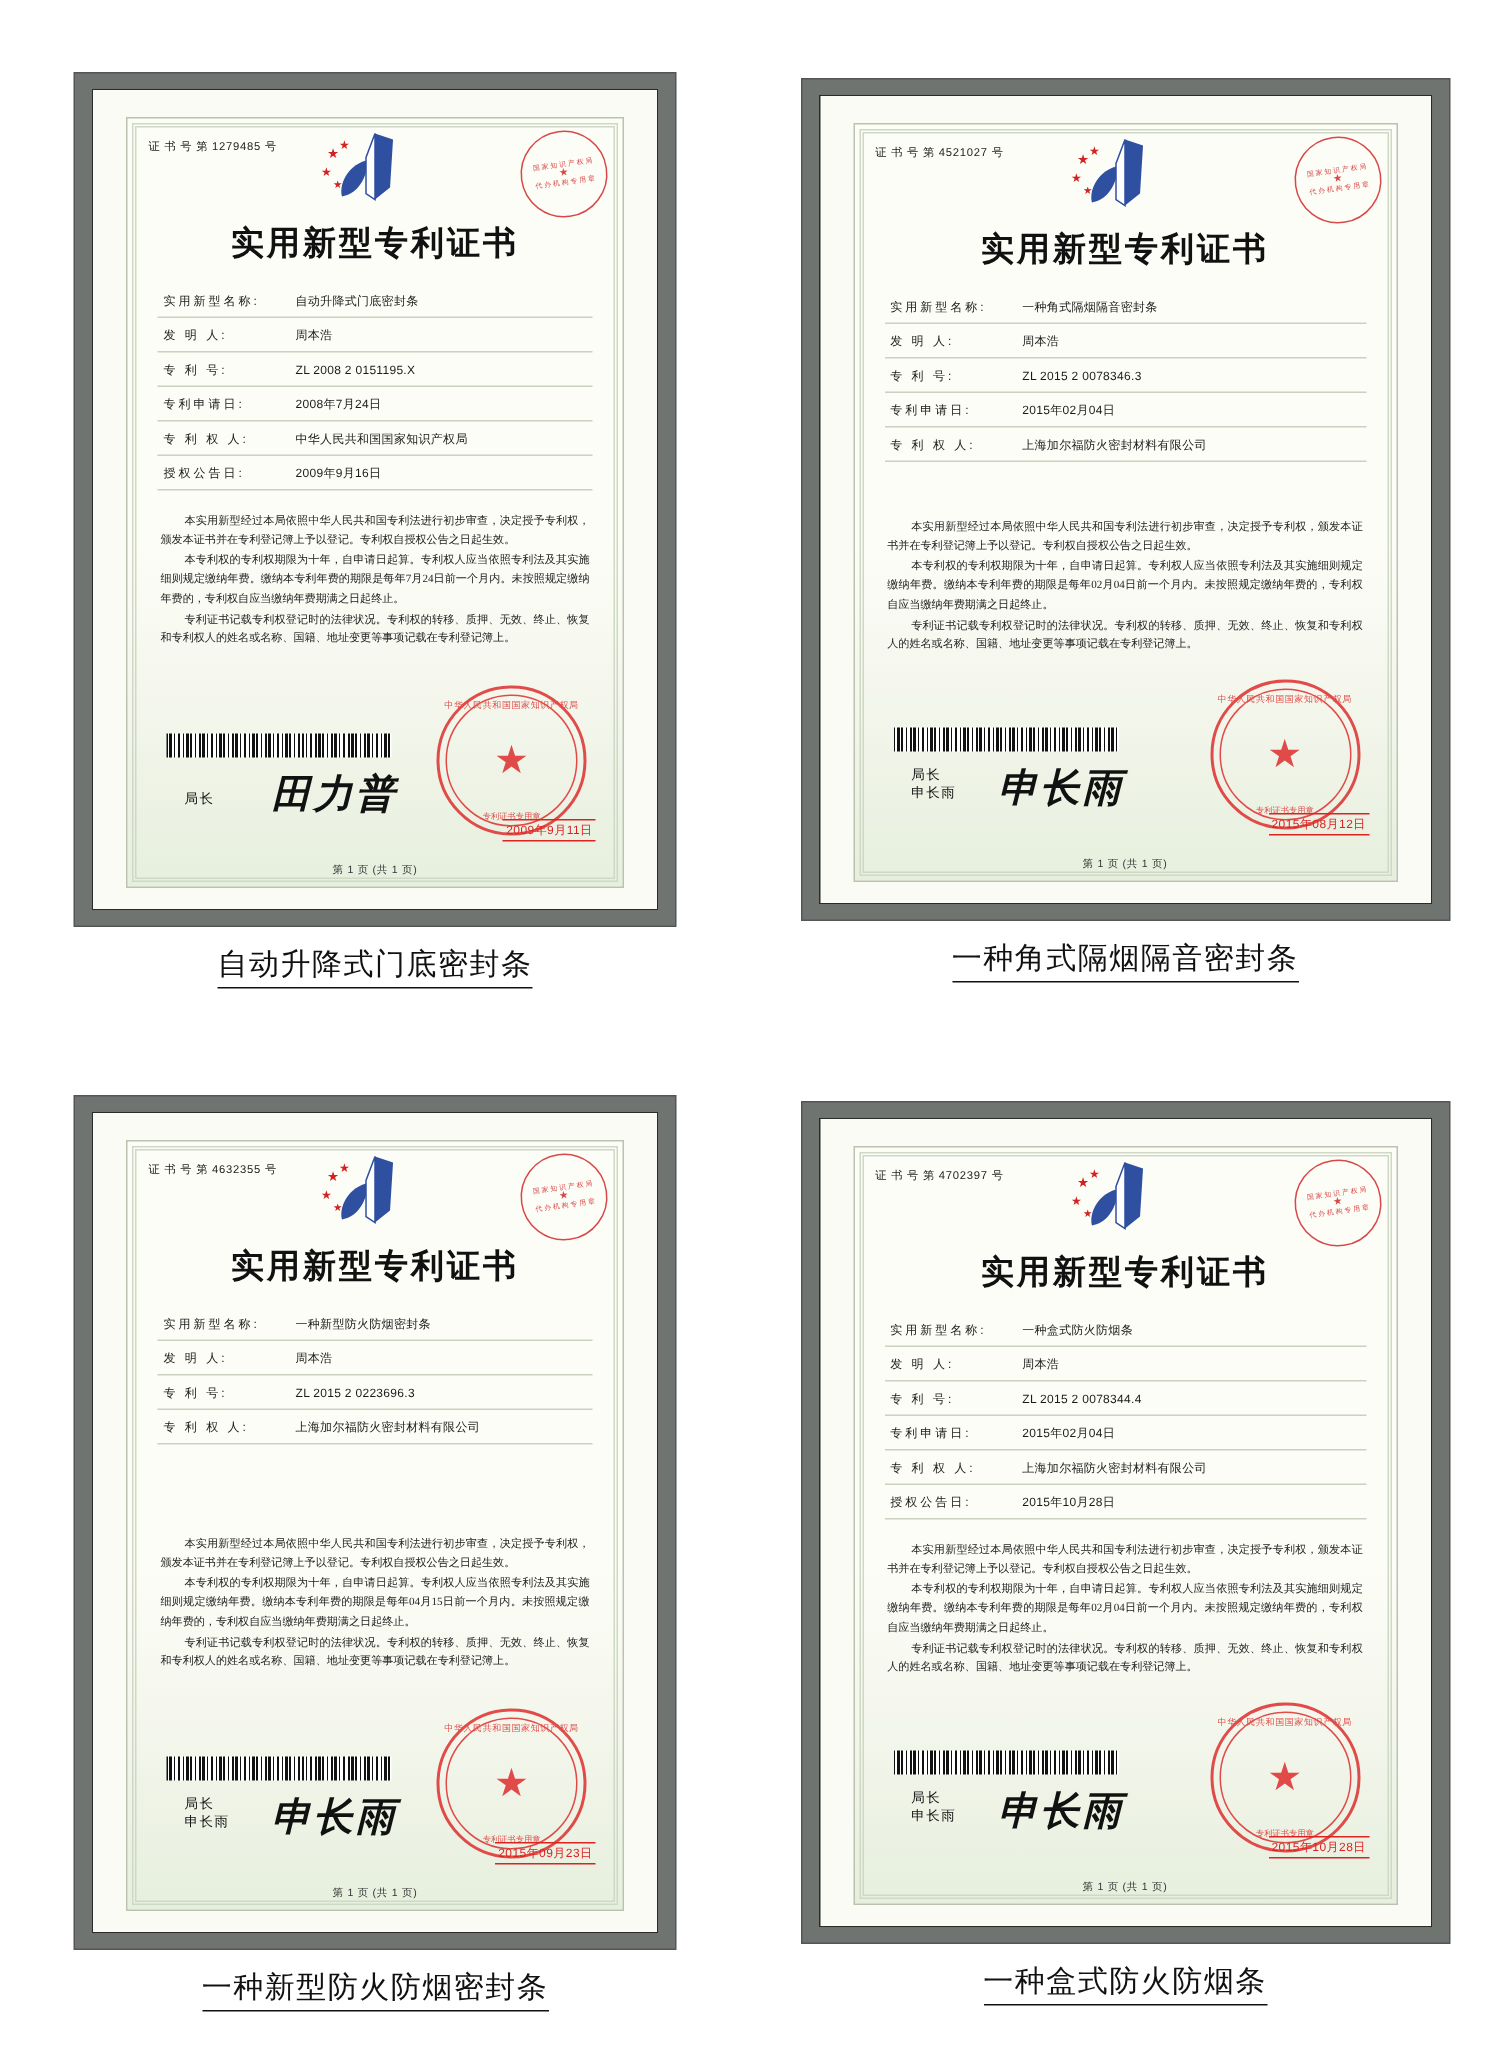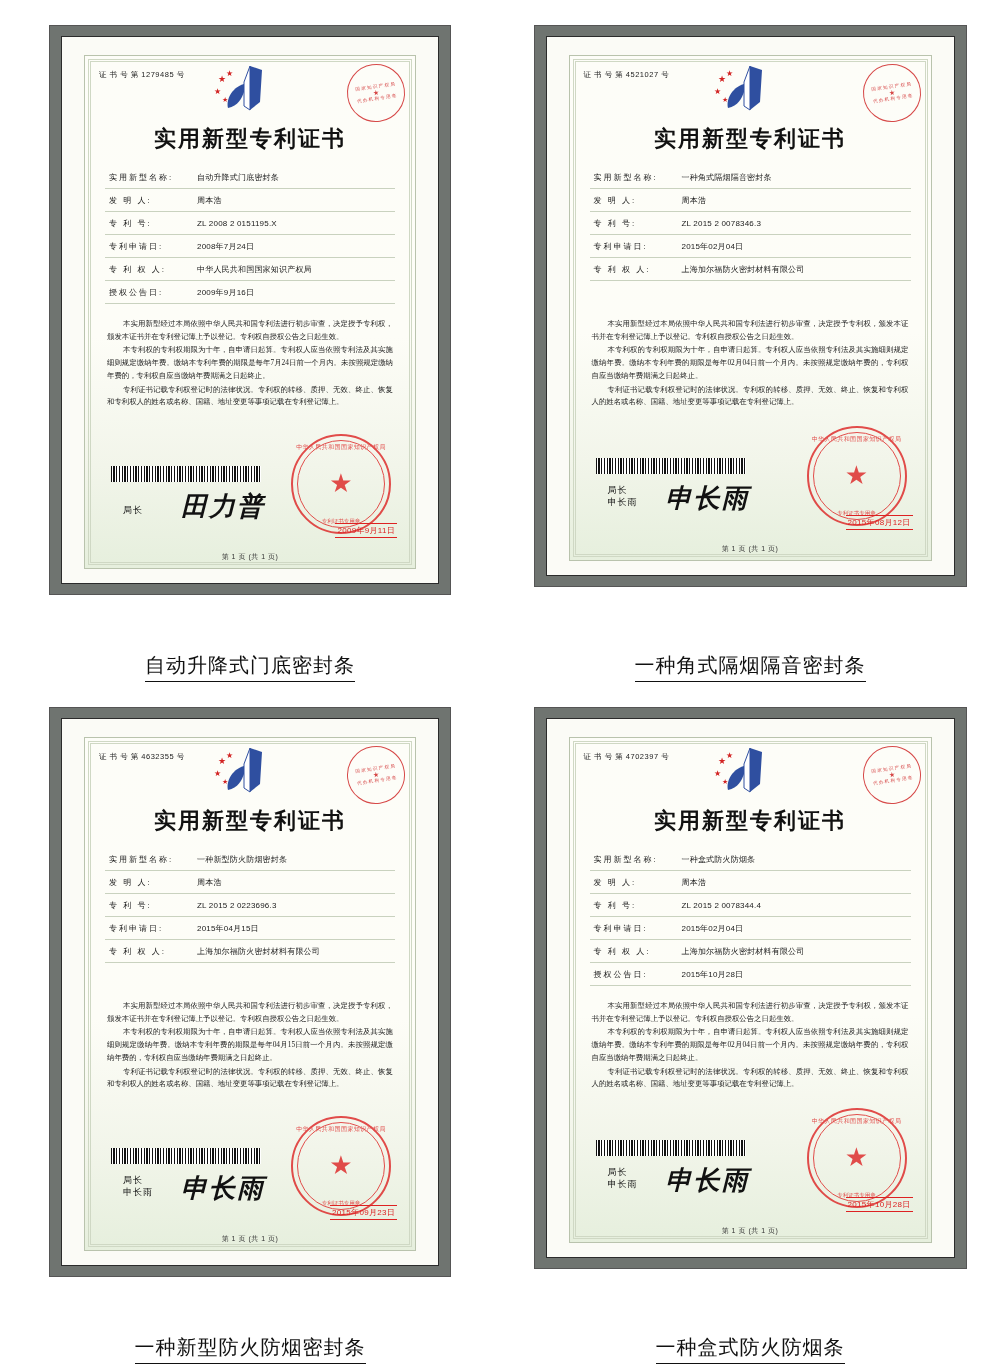--- a/index.html
+++ b/index.html
@@ -1,38 +1,38 @@
 <!DOCTYPE html>
 <html><head>
 <meta charset="utf-8">
 <style>
   html,body{margin:0;padding:0;background:#ffffff;}
   body{width:1000px;height:1364px;font-family:"Liberation Sans",sans-serif;overflow:hidden;}
   .grid{display:grid;grid-template-columns:1fr 1fr;grid-template-rows:1fr 1fr;width:1000px;height:1364px;}
-  .cell{position:relative;display:flex;flex-direction:column;align-items:center;justify-content:space-between;padding-top:26px;box-sizing:border-box;}
+  .cell{position:relative;display:flex;flex-direction:column;align-items:center;justify-content:center;padding-top:26px;box-sizing:border-box;}
   .cert-outer{position:relative;width:400px;height:568px;background:#6f7470;padding:0;box-shadow:0 0 0 1px #555;}
   .cert-outer.small{width:431px;height:560px;}
   .cert-inner{position:absolute;left:11px;top:10px;right:11px;bottom:10px;background:#fbfbf6;border:1px solid #2b2b2b;overflow:hidden;}
   .paper{position:absolute;left:22px;top:18px;right:22px;bottom:14px;background:linear-gradient(180deg,#fdfdf8 0%,#fdfdf7 55%,#f2f5ea 80%,#e6efdd 100%);border:1px solid #b9c3ad;}
   .paper:before{content:"";position:absolute;left:0;right:0;top:0;bottom:0;border:3px double #cfd8c4;margin:3px;pointer-events:none;}
   .certno{position:absolute;left:14px;top:14px;font-size:7.5px;color:#222;letter-spacing:.5px;}
   .logo{position:absolute;left:50%;top:6px;transform:translateX(-50%);width:92px;height:56px;}
   .seal-tr{position:absolute;right:10px;top:8px;width:56px;height:56px;border:1.4px solid #d02a2a;border-radius:50%;color:#d02a2a;display:flex;flex-direction:column;align-items:center;justify-content:center;font-size:5px;line-height:1.25;text-align:center;opacity:.85;transform:rotate(-8deg);}
   .seal-tr .l1{font-size:4.6px;}
   .seal-tr .star{font-size:7px;line-height:6px;}
   .title{position:absolute;left:0;right:0;top:68px;text-align:center;font-size:22px;font-weight:bold;color:#111;letter-spacing:2px;font-family:"Liberation Serif",serif;}
   .fields{position:absolute;left:20px;right:20px;top:110px;}
   .field{font-size:8px;color:#1a1a1a;padding:6px 4px 5px 4px;border-bottom:1px solid #c9d2bf;white-space:nowrap;overflow:hidden;}
   .field .lab{display:inline-block;min-width:88px;letter-spacing:2px;}
   .field .val{letter-spacing:.2px;}
   .body{position:absolute;left:22px;right:22px;top:262px;font-size:7.4px;line-height:1.72;color:#222;text-align:justify;font-family:"Liberation Serif",serif;}
   .body p{margin:0 0 1px 0;text-indent:16px;}
   .barcode{position:absolute;left:26px;bottom:86px;width:150px;height:16px;
     background:repeating-linear-gradient(90deg,#111 0 1px,#fff 1px 2px,#111 2px 4px,#fff 4px 5px,#111 5px 6px,#fff 6px 8px,#111 8px 9px,#fff 9px 11px);}
-  .sign-label{position:absolute;left:38px;bottom:52px;font-size:9px;color:#111;line-height:1.35;letter-spacing:1px;}
+  .sign-label{position:absolute;left:38px;bottom:52px;font-size:9px;color:#111;line-height:1.35;letter-spacing:1px;font-family:Liberation Mono, monospace;}
   .sign-hand{position:absolute;left:96px;bottom:44px;font-size:26px;color:#111;font-family:"Liberation Serif",serif;font-style:italic;font-weight:bold;letter-spacing:2px;}
   .redseal{position:absolute;right:24px;bottom:34px;width:96px;height:96px;border:2px solid #d22;border-radius:50%;color:#d22;opacity:.8;}
   .redseal .ring{position:absolute;inset:4px;border:1px solid #d22;border-radius:50%;}
   .redseal .ctext{position:absolute;left:0;right:0;top:7px;text-align:center;font-size:6px;letter-spacing:.4px;}
   .redseal .star{position:absolute;left:0;right:0;top:34px;text-align:center;font-size:26px;line-height:26px;}
   .redseal .btext{position:absolute;left:0;right:0;bottom:7px;text-align:center;font-size:5.5px;}
   .datestamp{position:absolute;right:18px;bottom:30px;font-size:8px;color:#d22;border-top:1px solid #d22;border-bottom:1px solid #d22;padding:1px 2px;letter-spacing:.3px;}
   .pagefoot{position:absolute;left:0;right:0;bottom:6px;text-align:center;font-size:7px;color:#333;letter-spacing:.5px;}
   .caption{margin-top:12px;font-size:20px;color:#111;font-family:"Liberation Serif",serif;border-bottom:1px solid #111;padding-bottom:2px;letter-spacing:1px;}
 </style>
@@ -210,23 +210,20 @@
             <div class="field">
               <span class="lab">实用新型名称:</span><span class="val">一种新型防火防烟密封条</span>
             </div>
             <div class="field">
               <span class="lab">发 明 人:</span><span class="val">周本浩</span>
             </div>
             <div class="field">
               <span class="lab">专 利 号:</span><span class="val">ZL 2015 2 0223696.3</span>
             </div>
             <div class="field">
-              <span class="lab">专利申请日:</span><span class="val">2015年04月15日</span>
-            </div>
-            <div class="field">
               <span class="lab">专 利 权 人:</span><span class="val">上海加尔福防火密封材料有限公司</span>
             </div>
           </div>
           <div class="body">
             <p>本实用新型经过本局依照中华人民共和国专利法进行初步审查，决定授予专利权，颁发本证书并在专利登记簿上予以登记。专利权自授权公告之日起生效。</p>
             <p>本专利权的专利权期限为十年，自申请日起算。专利权人应当依照专利法及其实施细则规定缴纳年费。缴纳本专利年费的期限是每年04月15日前一个月内。未按照规定缴纳年费的，专利权自应当缴纳年费期满之日起终止。</p>
             <p>专利证书记载专利权登记时的法律状况。专利权的转移、质押、无效、终止、恢复和专利权人的姓名或名称、国籍、地址变更等事项记载在专利登记簿上。</p>
           </div>
           <div class="barcode"></div>
           <div class="sign-label">

